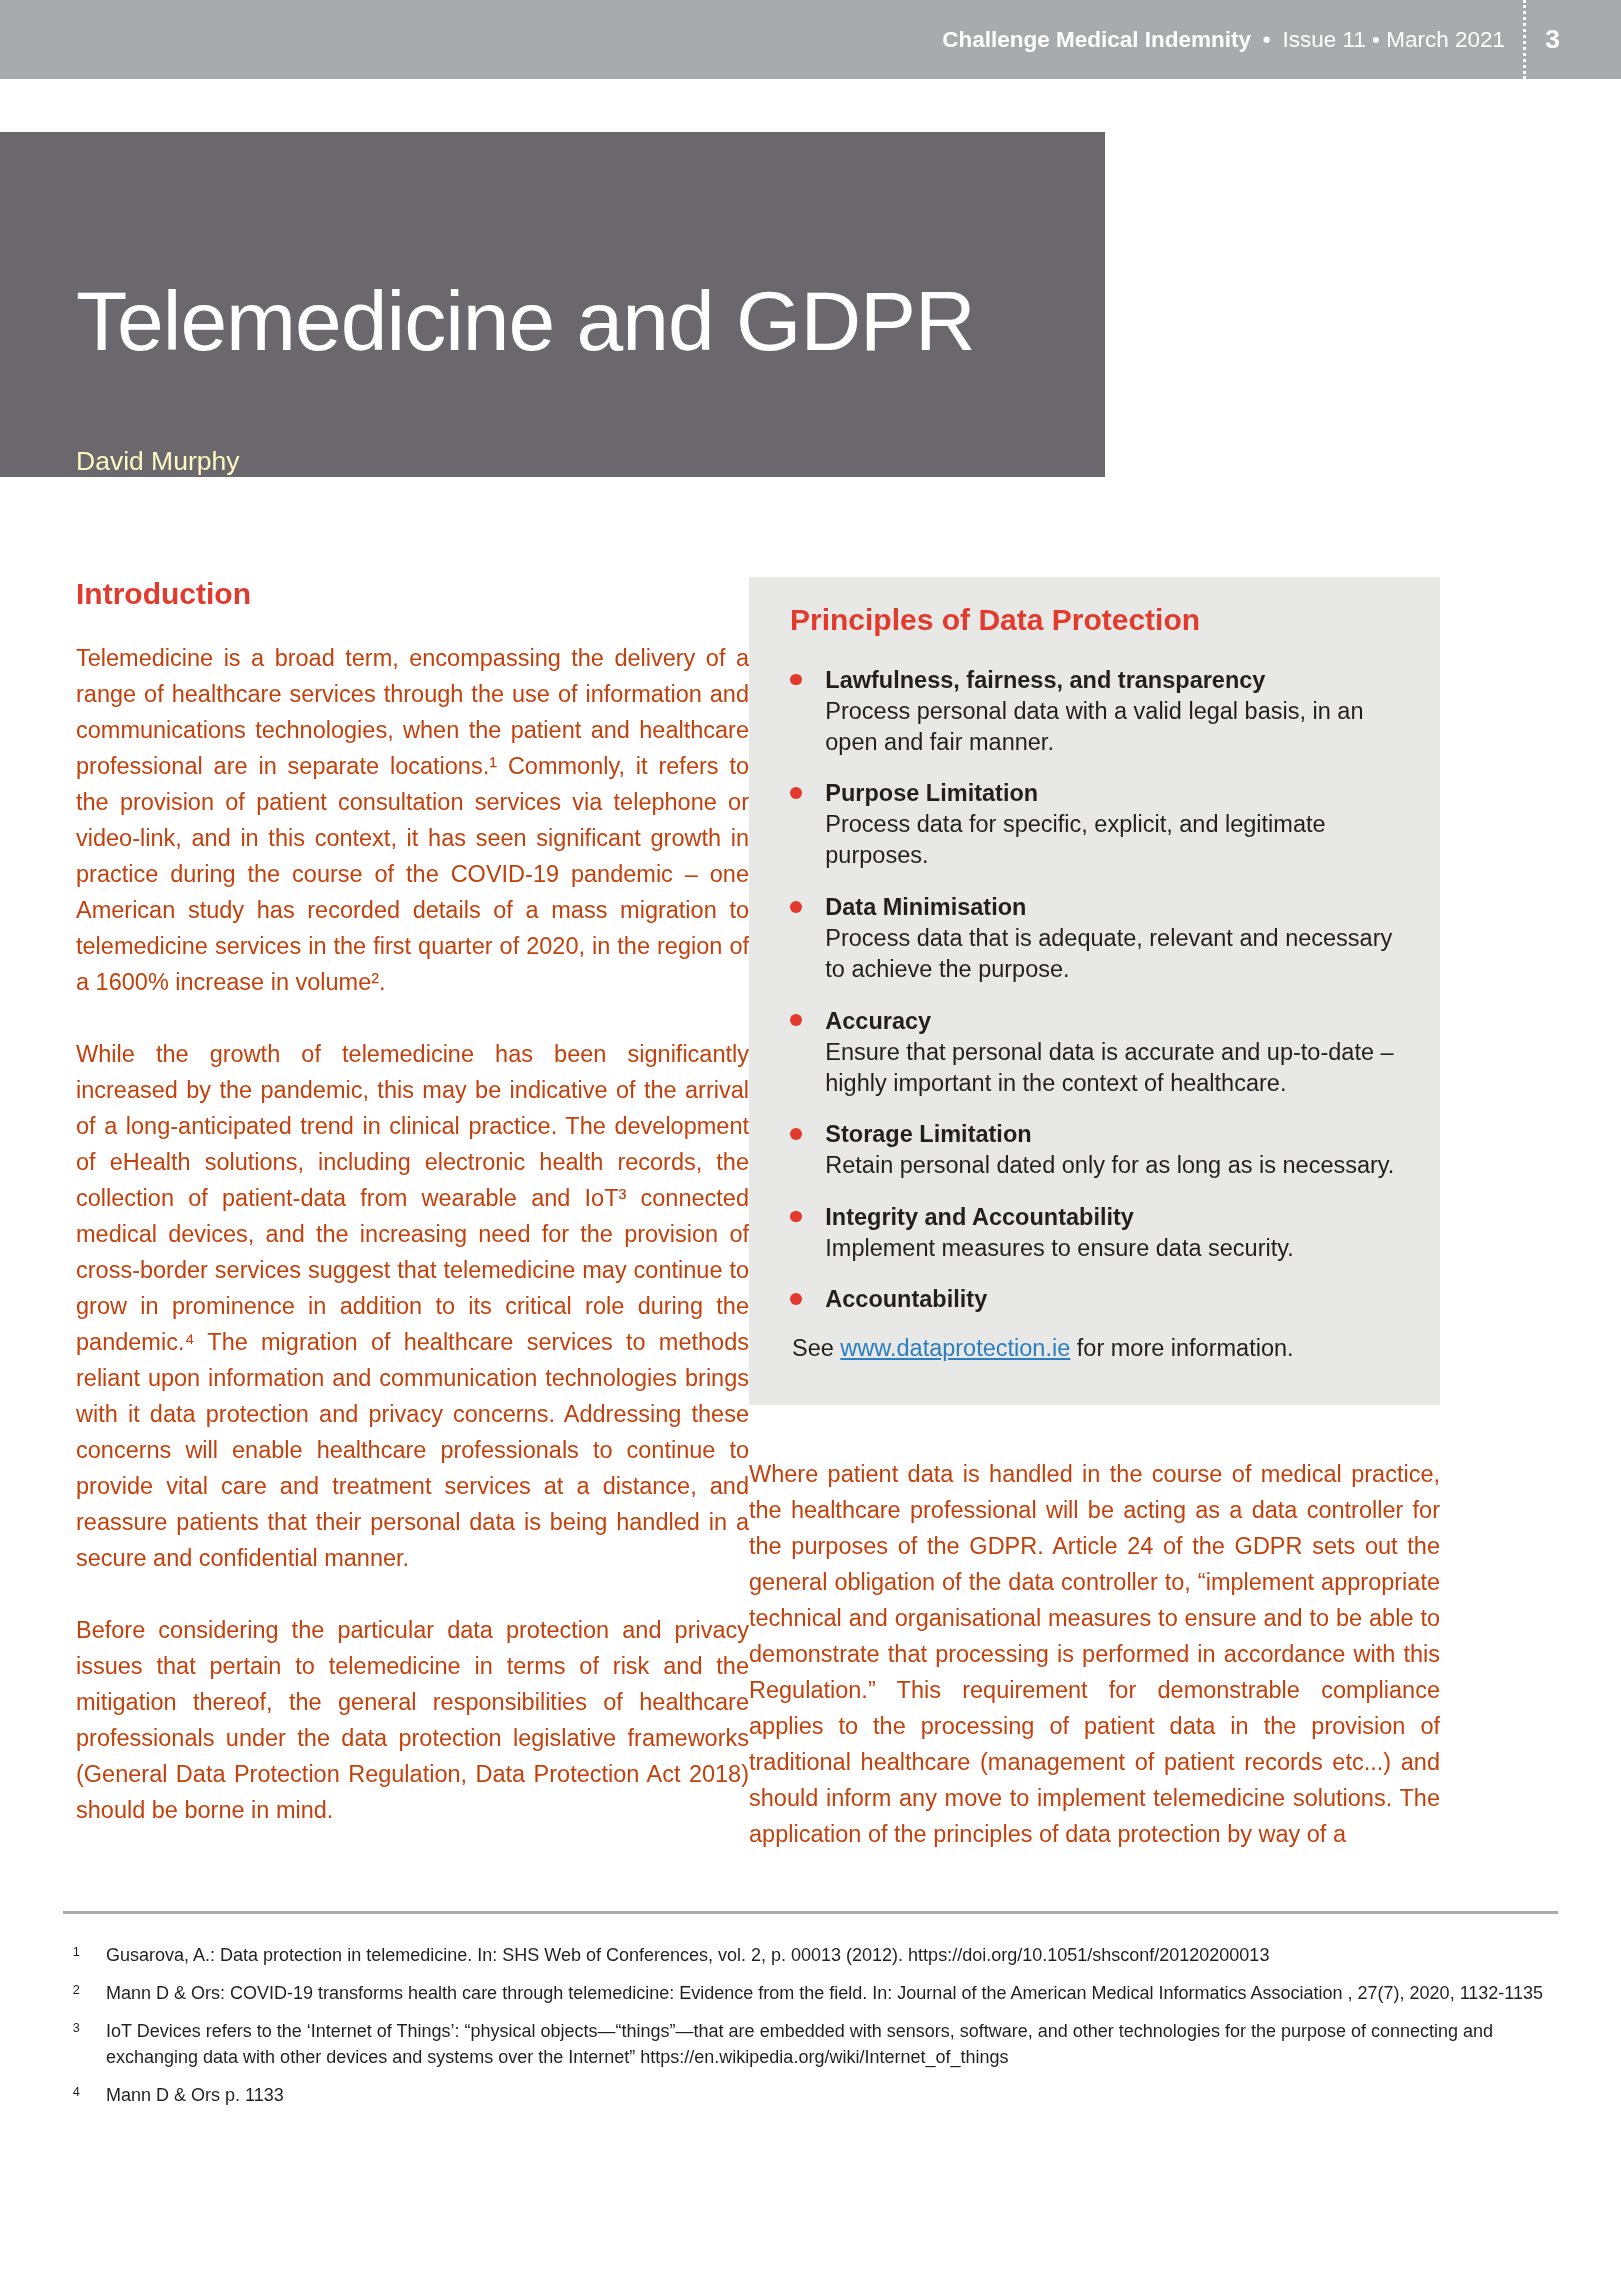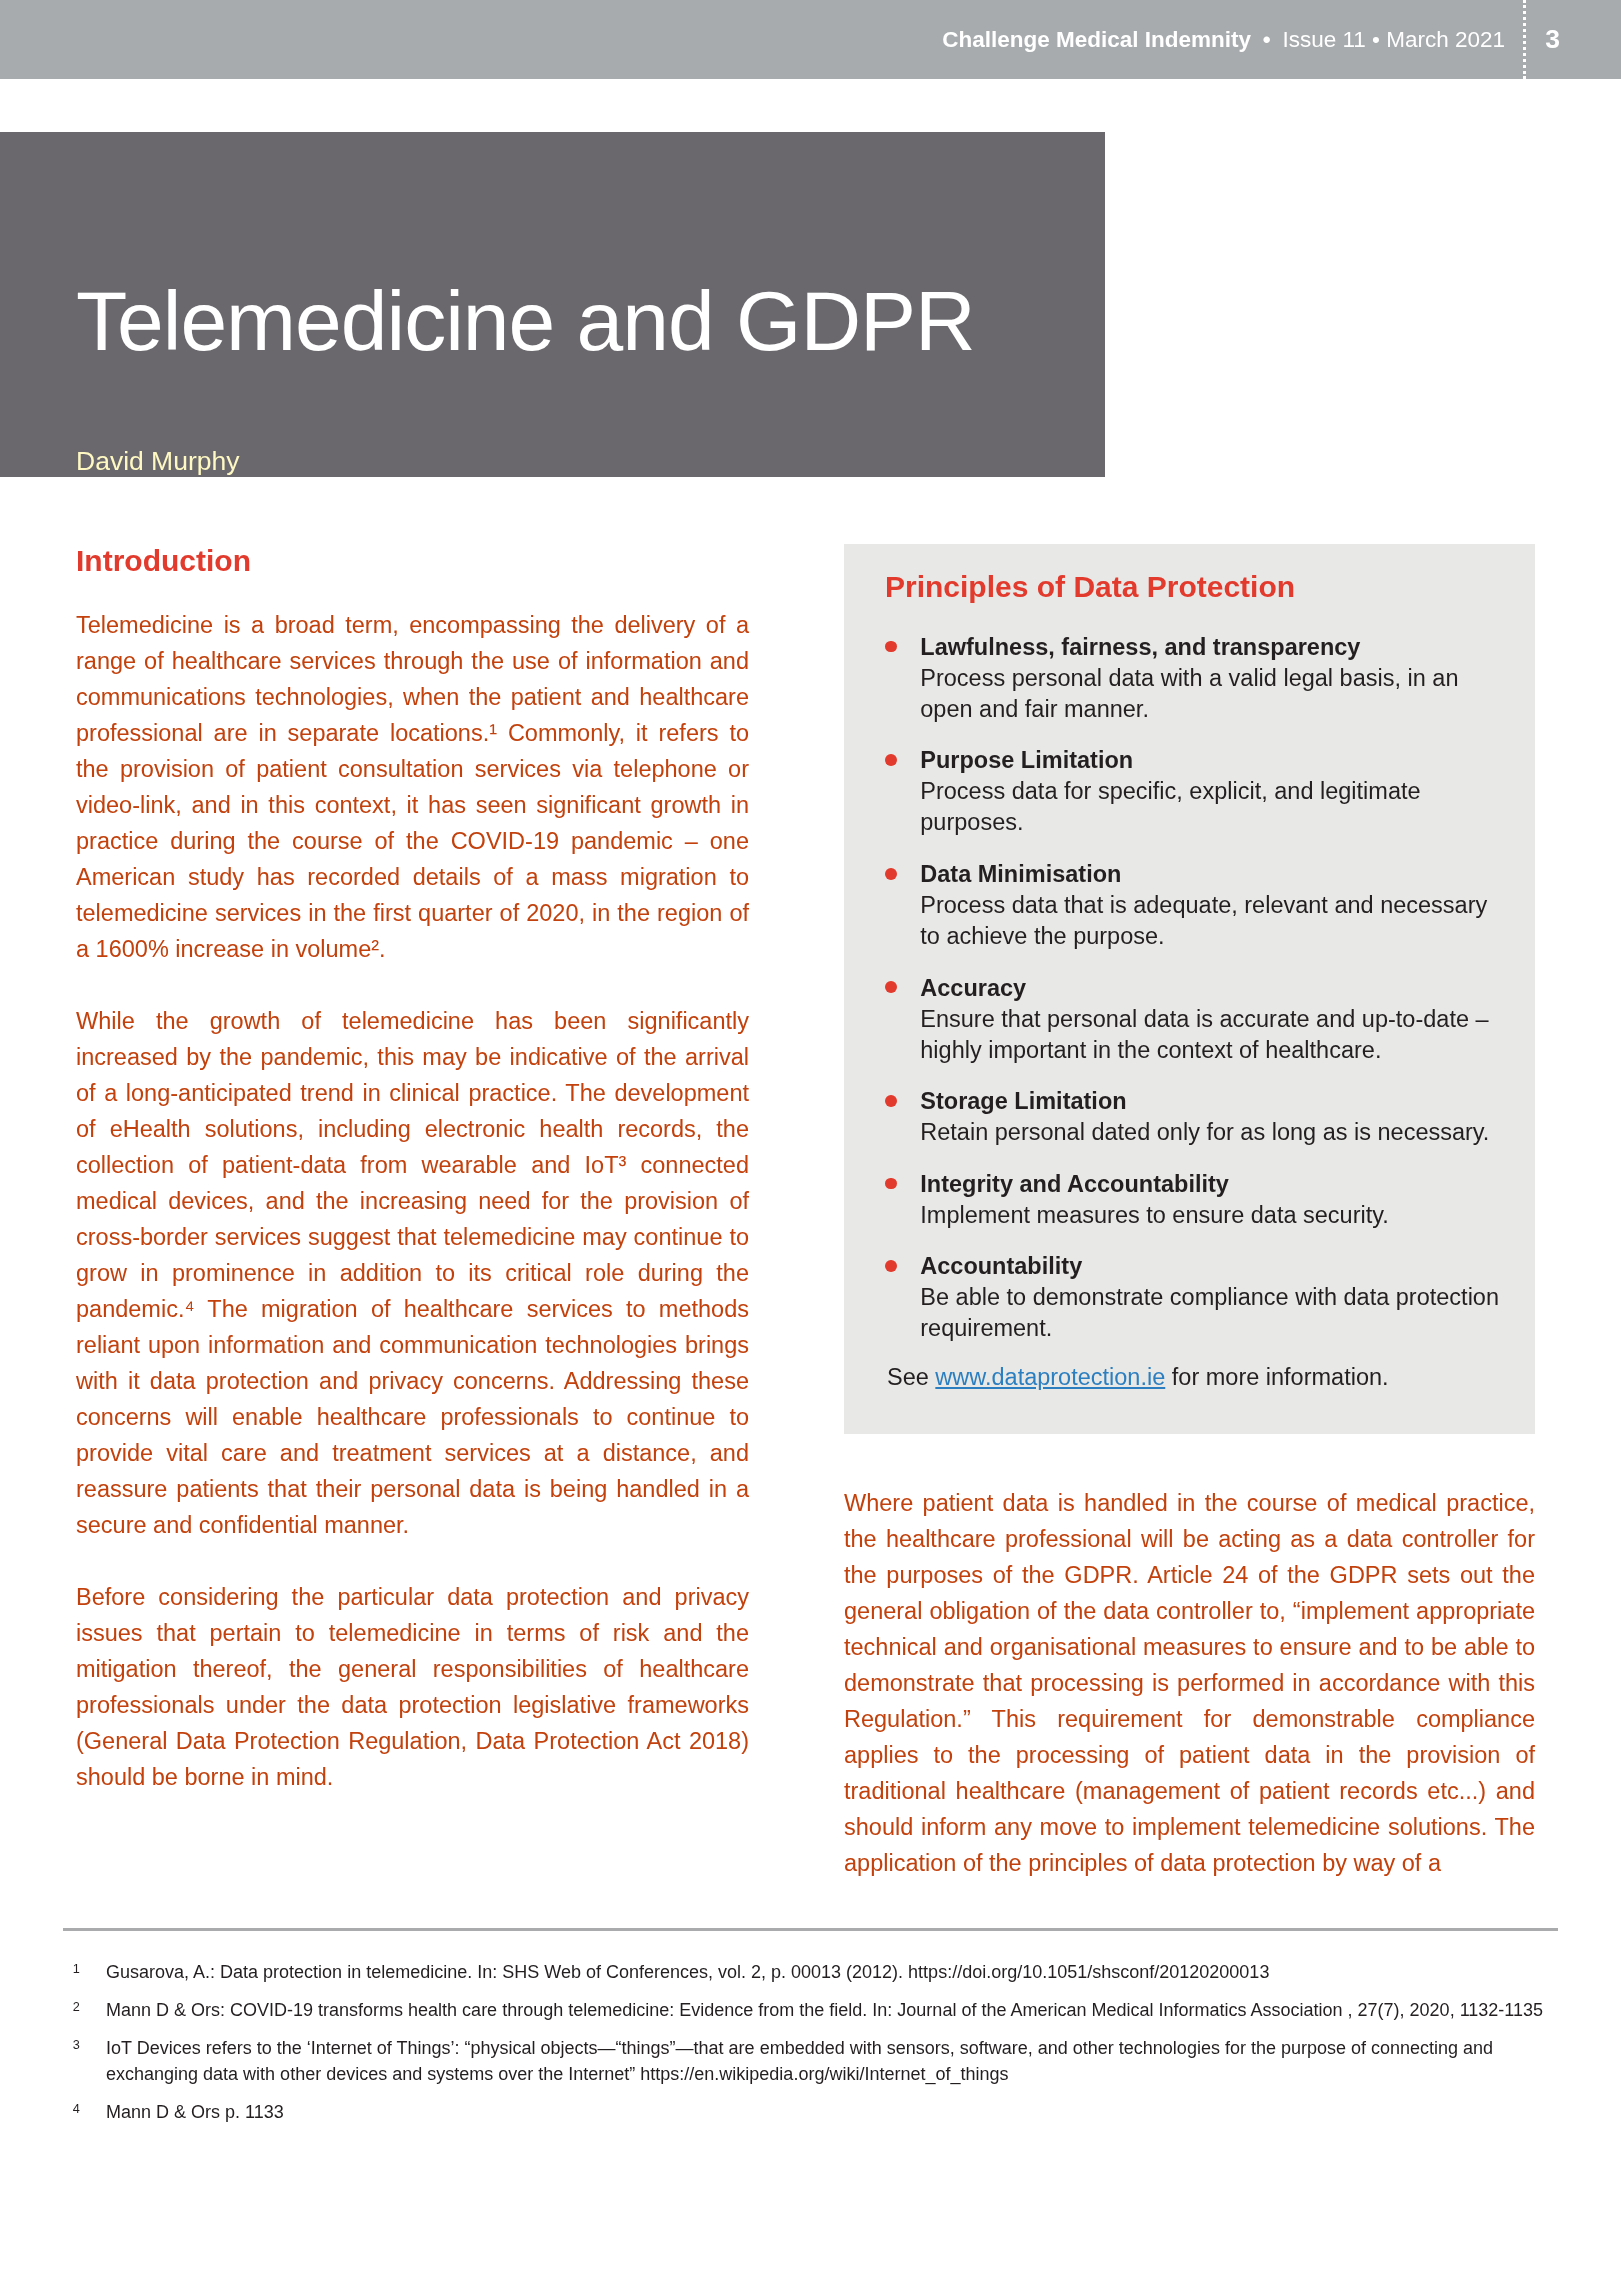--- a/index.html
+++ b/index.html
@@ -63,21 +63,21 @@
   .hand{position:absolute;right:-118px;top:137px;width:333px;height:470px;
         background:linear-gradient(105deg,#d8ad80 0%,#bb8b5e 60%,#a87a4e 100%);
         border-radius:167px 137px 88px 167px;transform:rotate(-12deg);
         box-shadow:-17.6px 9.8px 29px rgba(80,50,20,.25);}
   .thumb{position:absolute;right:125px;top:212px;width:147px;height:71px;background:#d2a577;
          border-radius:39px;transform:rotate(-30deg);box-shadow:-7.8px 7.8px 11.8px rgba(0,0,0,.18);}
   .sleeve{position:absolute;right:-69px;bottom:-88px;width:314px;height:206px;background:#f6f5f2;
           border-radius:69px;transform:rotate(-14deg);box-shadow:0 -5.9px 17.6px rgba(0,0,0,.12);}
 
   
-  .content{display:flex;gap:95px;padding:67px 85px 0 76px;box-sizing:border-box;}
+  .content{display:flex;padding:100px 85px 0 76px;box-sizing:border-box;}
   .col-left{width:673px;}
   .col-right{width:691px;}
   .section-heading{font-size:30px;font-weight:700;color:#e23b2d;margin:0 0 29px;}
   .bodytext{font-size:23.5px;line-height:36px;text-align:justify;margin:0 0 36px;color:#c2410c;}
 
   .principles{background:#e8e8e6;padding:25.5px 35px 43px 41px;box-sizing:border-box;}
   .principles .section-heading{margin-bottom:27.4px;}
   .principle{display:flex;gap:23.5px;margin-bottom:19.6px;}
   .dot{flex:none;width:11.8px;height:11.8px;border-radius:50%;background:#e23b2d;margin-top:9.8px;}
   .ptitle{font-weight:700;font-size:23.5px;line-height:32px;}
@@ -219,21 +219,20 @@
           <span class="dot"></span>
           <div>
             <div class="ptitle">Integrity and Accountability</div>
             <div class="pdesc">Implement measures to ensure data security.</div>
           </div>
         </div>
         <div class="principle">
           <span class="dot"></span>
           <div>
             <div class="ptitle">Accountability</div>
-            <div class="pdesc">Be able to demonstrate compliance with data protection requirement.</div>
           </div>
         </div>
 
         <p class="see"><span>See </span><a href="#">www.dataprotection.ie</a><span> for more information.</span></p>
       </aside>
 
       <p class="bodytext after-box">Where patient data is handled in the course of medical practice, the healthcare professional will be acting as a data controller for the purposes of the GDPR. Article 24 of the GDPR sets out the general obligation of the data controller to, “implement appropriate technical and organisational measures to ensure and to be able to demonstrate that processing is performed in accordance with this Regulation.” This requirement for demonstrable compliance applies to the processing of patient data in the provision of traditional healthcare (management of patient records etc...) and should inform any move to implement telemedicine solutions. The application of the principles of data protection by way of a</p>
     </div>
   </div>
 

